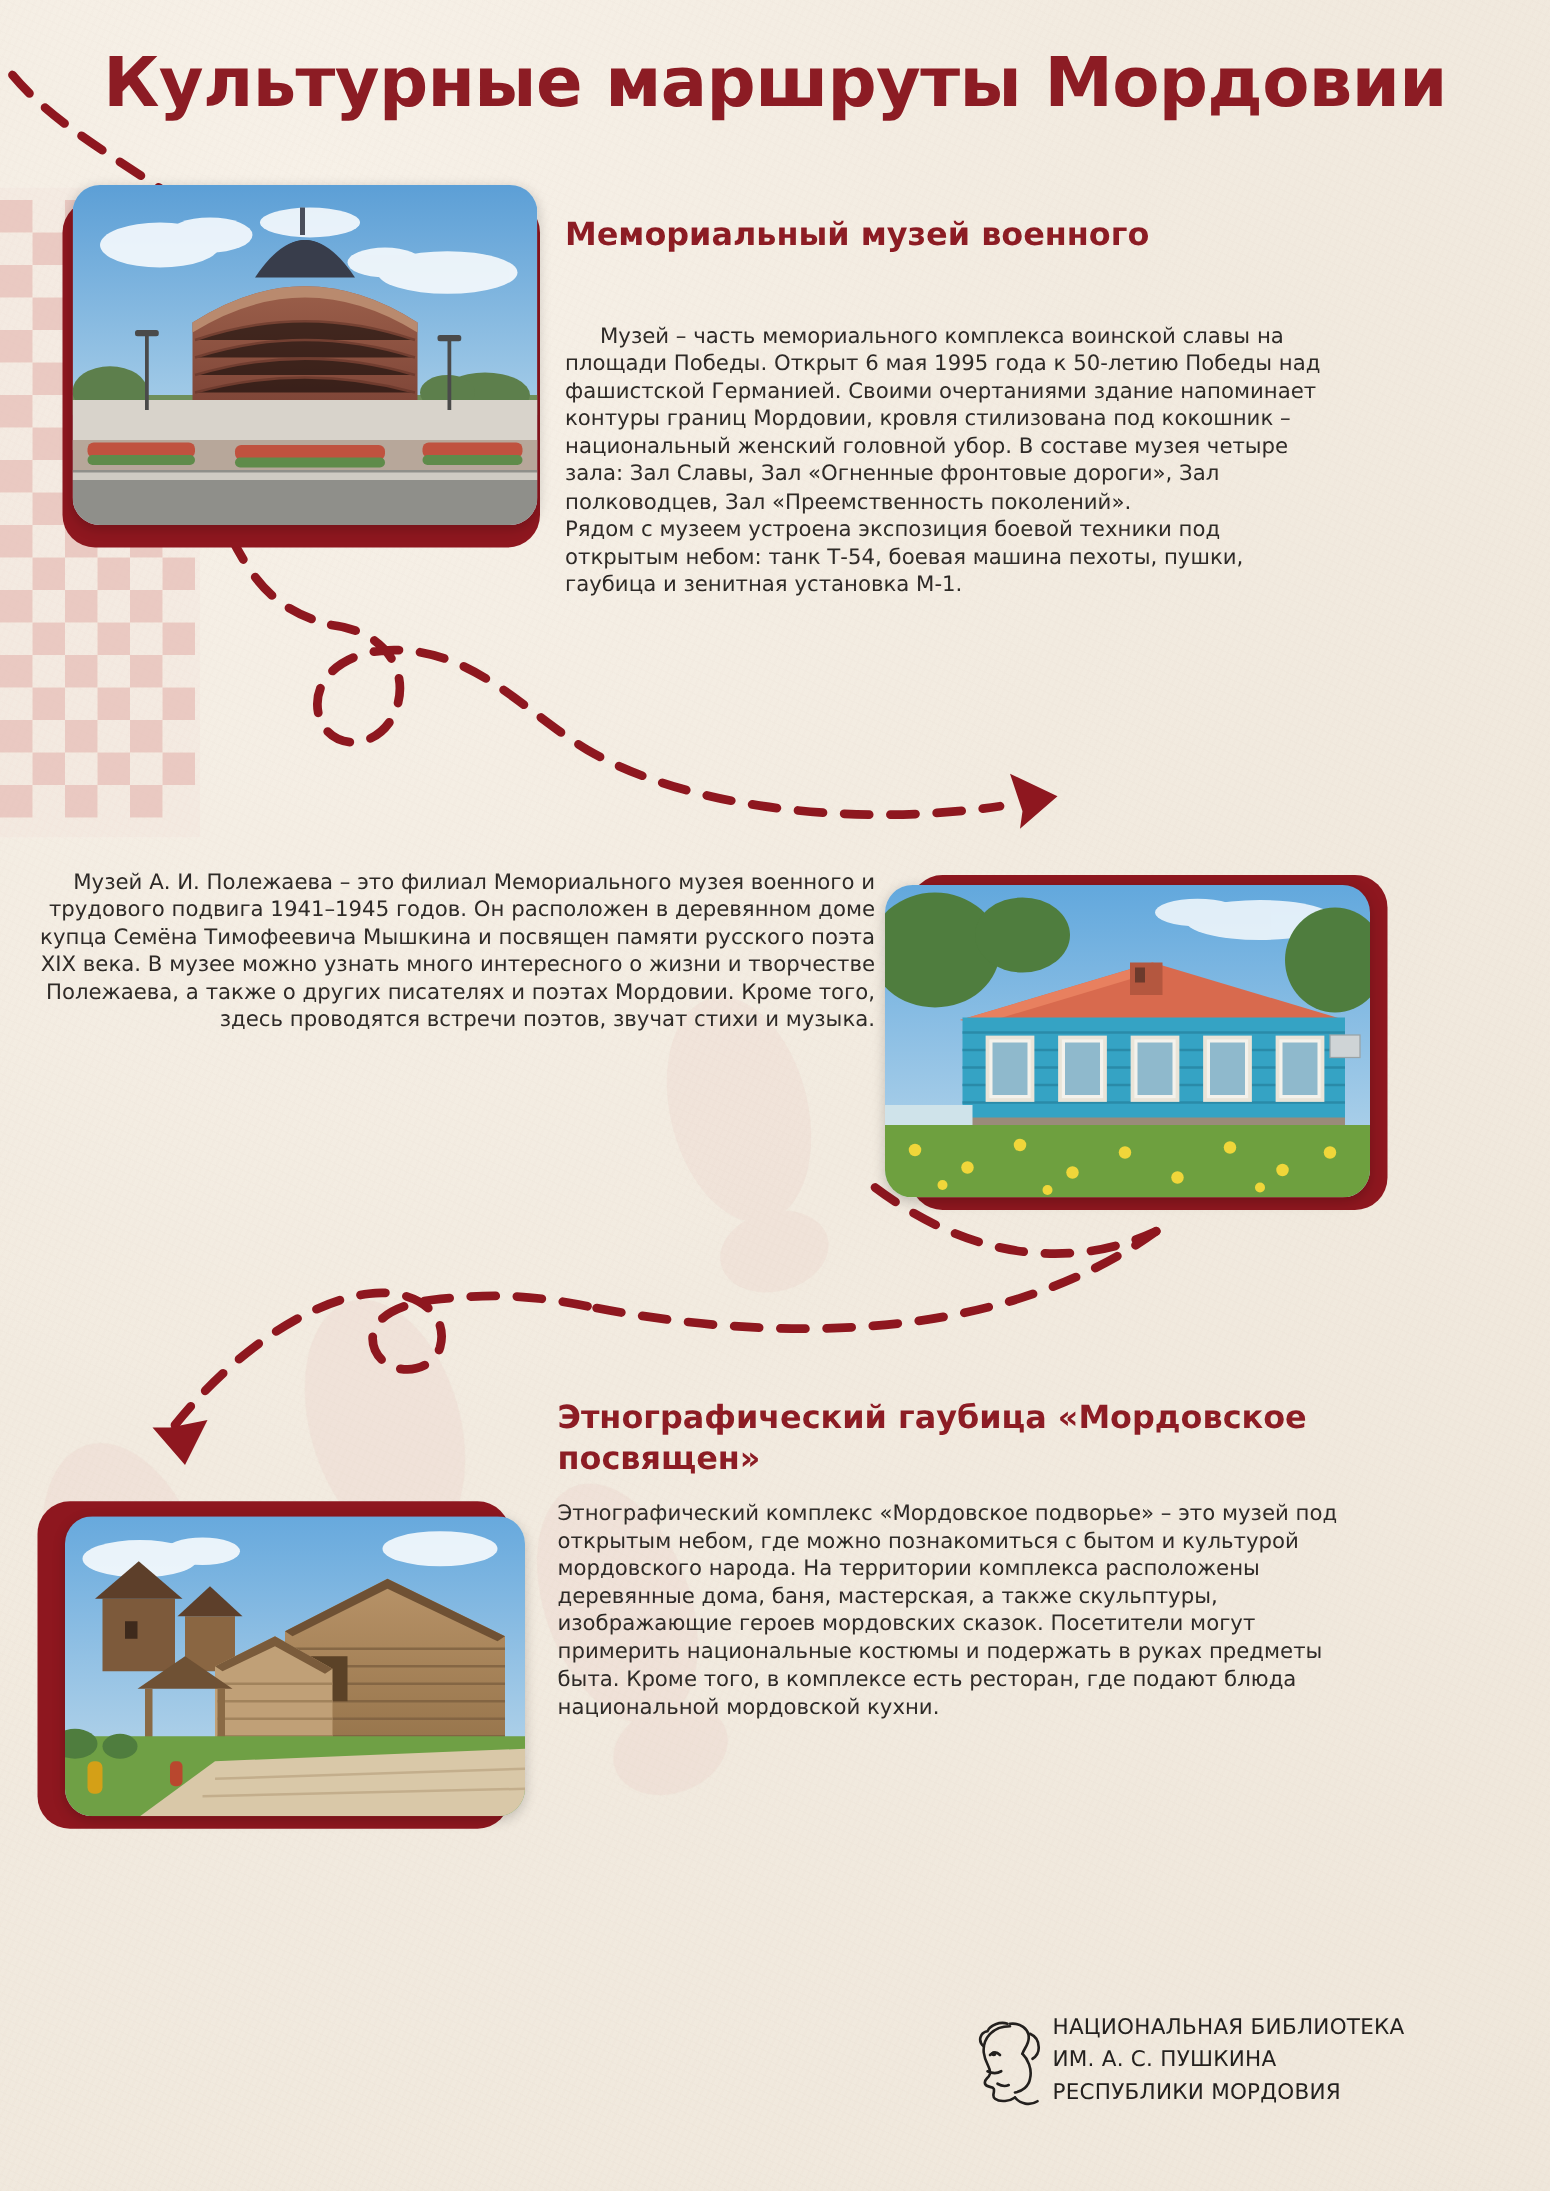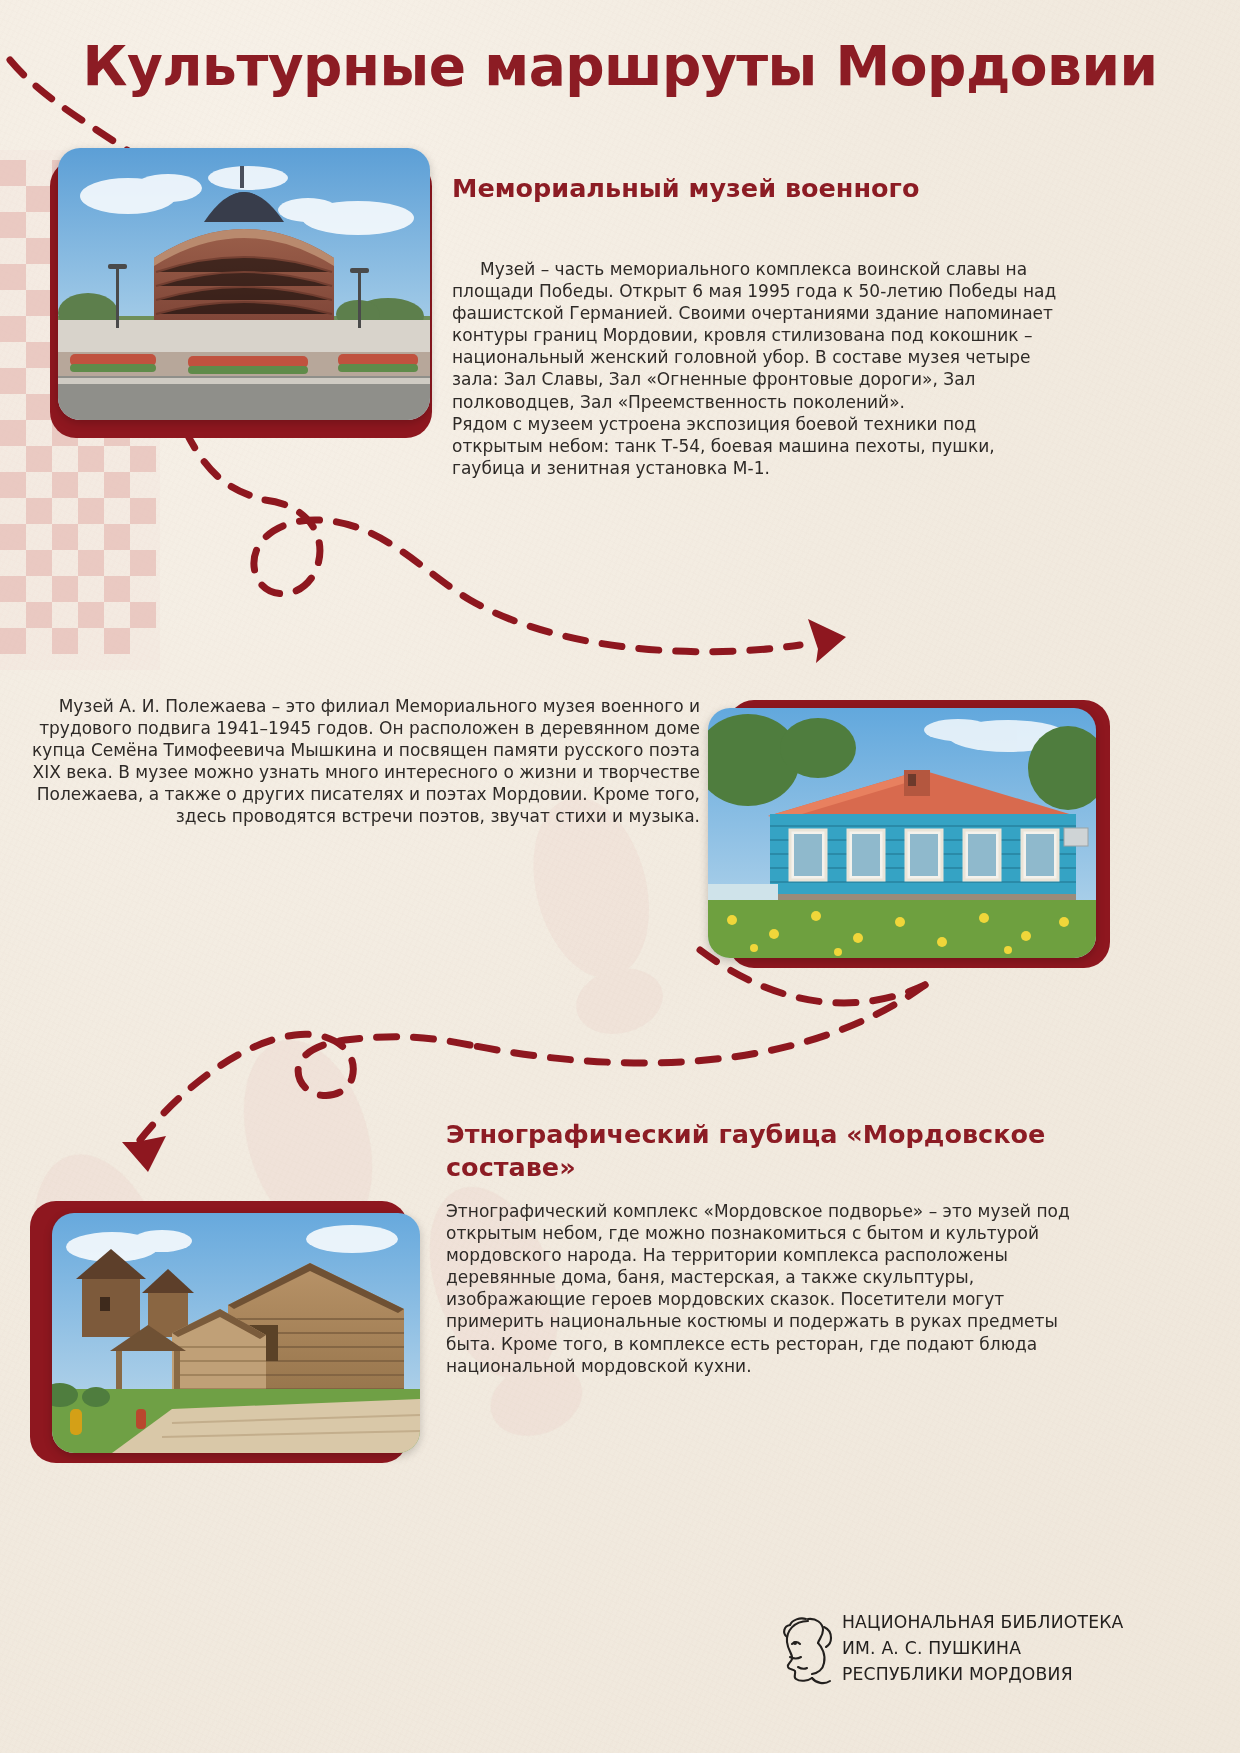--- a/index.html
+++ b/index.html
@@ -402,21 +402,21 @@
           <circle cx="46" cy="240" r="4"></circle>
             <circle cx="130" cy="244" r="4"></circle>
             <circle cx="300" cy="242" r="4"></circle>
         </g>
       </svg>
     </div>
   </div>
 
   <div class="section-heading" style="left:446px; top:1118px; width:620px;">
     <div>Этнографический гаубица «Мордовское</div>
-    <div>составе»</div>
+    <div>посвящен»</div>
   </div>
 
   <div class="body-text" style="left:446px; top:1200px; width:630px;">
     <p style="margin:0;">Этнографический комплекс «Мордовское подворье» – это музей под открытым небом, где можно познакомиться с бытом и культурой мордовского народа. На территории комплекса расположены деревянные дома, баня, мастерская, а также скульптуры, изображающие героев мордовских сказок. Посетители могут примерить национальные костюмы и подержать в руках предметы быта. Кроме того, в комплексе есть ресторан, где подают блюда национальной мордовской кухни.</p>
   </div>
 
   <div class="photo-frame" style="left:30px; top:1195px; width:400px; height:270px;">
     <div class="backing" style="left:0px; top:6px; width:378px; height:262px;"></div>
     <div class="photo" style="left:22px; top:18px; width:368px; height:240px;">
       <svg width="368" height="240" viewBox="0 0 368 240">

